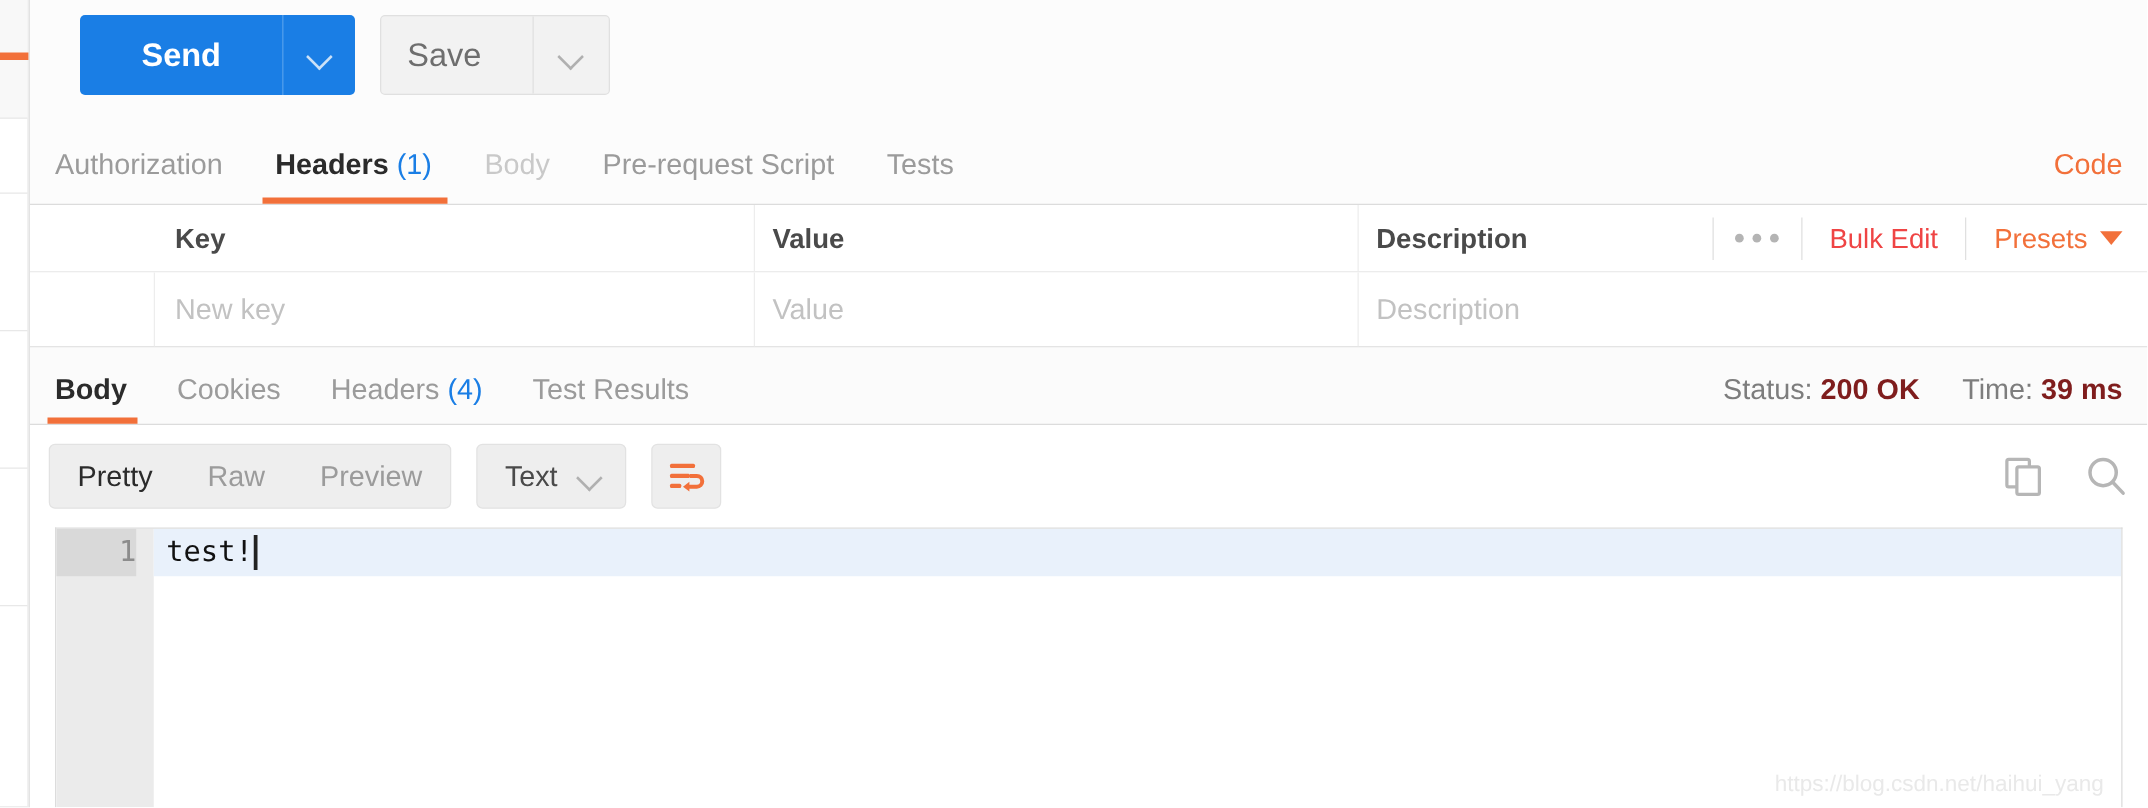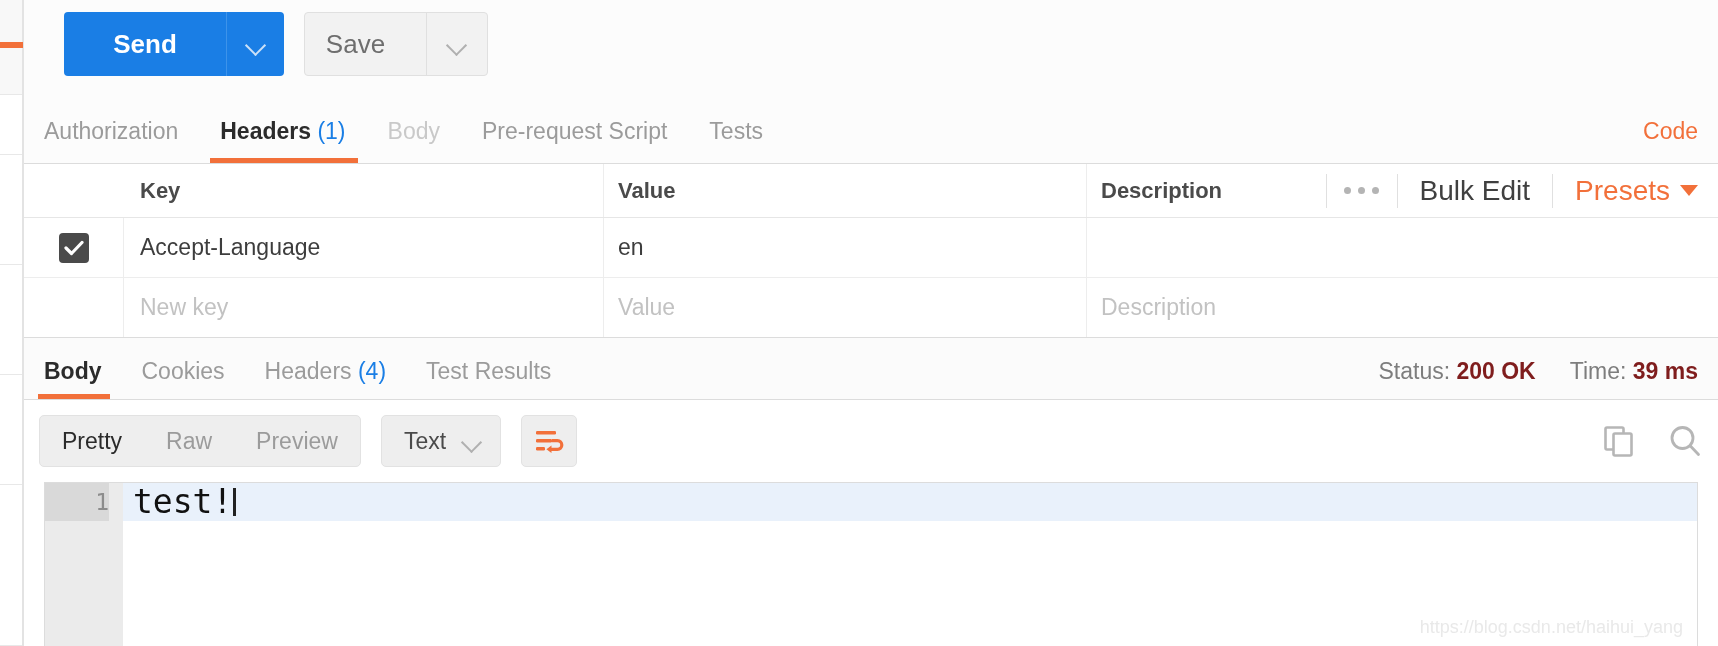--- a/index.html
+++ b/index.html
@@ -211,25 +211,25 @@
     margin-left: auto; display: flex; align-items: center; height: 100%;
   }
   .dots {
     width: 72px; height: 34px;
     display: flex; align-items: center; justify-content: center; gap: 7px;
     border-left: 1px solid #e0e0e0; border-right: 1px solid #e0e0e0;
     cursor: pointer;
   }
   .dots i { width: 7px; height: 7px; border-radius: 50%; background: #b4b4b4; display:block; }
   .bulk {
-    font-size: 28px; color: #404040; padding: 0 22px; cursor: pointer;
+    font-size: 22px; color: #ef4444; padding: 0 22px; cursor: pointer;
     border-right: 1px solid #e0e0e0; height: 34px; line-height: 34px;
   }
   .presets {
-    font-size: 28px; color: #f2703a; padding: 0 20px 0 22px; cursor: pointer;
+    font-size: 22px; color: #f2703a; padding: 0 20px 0 22px; cursor: pointer;
     display: flex; align-items: center; gap: 10px; justify-content: flex-end;
   }
   .tri-down {
     width: 0; height: 0;
     border-left: 9px solid transparent;
     border-right: 9px solid transparent;
     border-top: 11px solid #f2703a;
   }
 
   
@@ -303,21 +303,21 @@
     padding-right: 14px;
     user-select: none;
   }
   .gutter .ln { height: 38px; line-height: 38px; }
   .gutter .ln.active { background: #d9d9d9; color: #8c8c8c; }
   .code-area { flex: 1 1 auto; position: relative; }
   .code-line {
     height: 38px; line-height: 38px;
     padding-left: 10px;
     font-family: "DejaVu Sans Mono", monospace;
-    font-size: 33px; color: #111111;
+    font-size: 23px; color: #111111;
     background: #e9f1fb;
     display: flex; align-items: center;
     white-space: pre;
   }
   .caret {
     display: inline-block; width: 3px; height: 28px;
     background: #222222; margin-left: 1px;
   }
   .watermark {
     position: absolute; right: 14px; bottom: 8px;
@@ -396,32 +396,20 @@
             <i></i>
           </div>
           <div class="bulk">Bulk Edit</div>
           <div class="presets">
             <span>Presets</span>
             <span class="tri-down"></span>
           </div>
         </div>
       </div>
 
-      <div class="hdr-row">
-        <div class="c-check">
-          <div class="checkbox">
-            <svg width="20" height="16" viewBox="0 0 20 16">
-              <path d="M2 8 L7.5 13.5 L18 2.5" fill="none" stroke="#ffffff" stroke-width="3.2" stroke-linecap="round" stroke-linejoin="round"></path>
-            </svg>
-          </div>
-        </div>
-        <div class="c-key">Accept-Language</div>
-        <div class="c-val">en</div>
-        <div class="c-desc"></div>
-      </div>
 
       <div class="hdr-row placeholder">
         <div class="c-check"></div>
         <div class="c-key ph">New key</div>
         <div class="c-val ph">Value</div>
         <div class="c-desc ph">Description</div>
       </div>
 
     </div>
 

